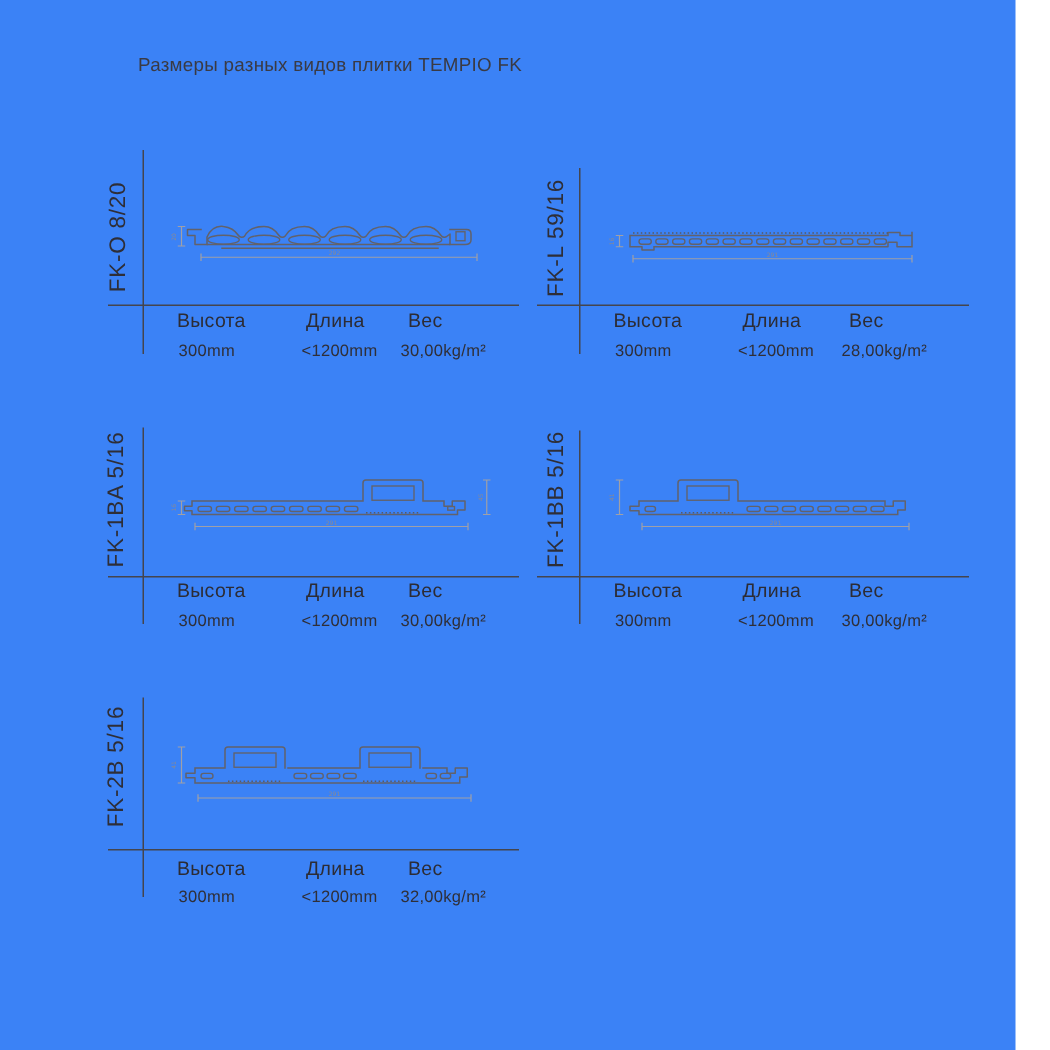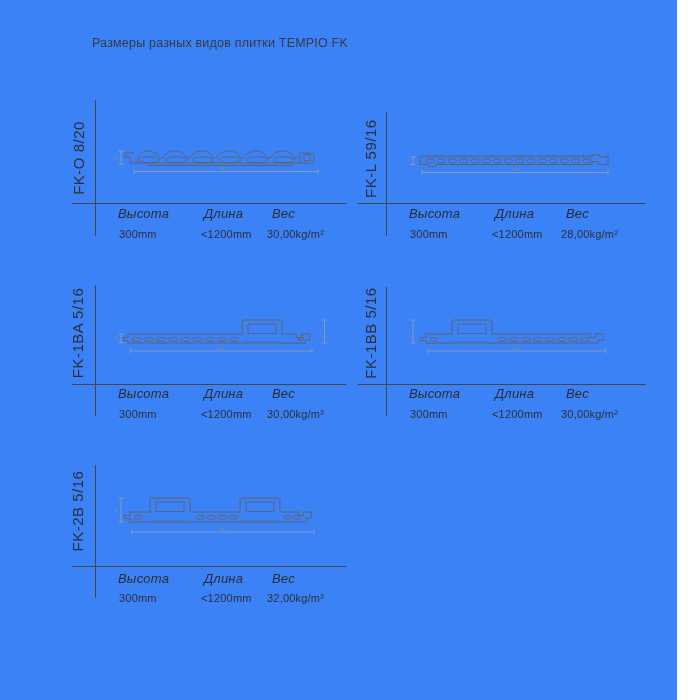--- a/index.html
+++ b/index.html
@@ -4,21 +4,21 @@
 <style>
   html,body{margin:0;padding:0;background:#ffffff;}
   #page{position:relative;width:677px;height:700px;background:#3b82f6;overflow:hidden;
         font-family:"Liberation Sans","DejaVu Sans",sans-serif;color:#30303a;}
   .page-title{position:absolute;font-size:12.5px;letter-spacing:.2px;color:#3a3a43;white-space:nowrap;}
   .vline{position:absolute;width:1px;background:#45454d;}
   .divider{position:absolute;height:1px;background:#45454d;}
   .vlabel{position:absolute;transform:rotate(-90deg);transform-origin:center center;
           font-size:15px;font-weight:500;letter-spacing:.5px;color:#2e2e37;
           text-align:center;white-space:nowrap;line-height:16px;}
-  .th{position:absolute;font-size:13px;color:#2c2c35;letter-spacing:.2px;white-space:nowrap;font-style:italic;}
+  .th{position:absolute;font-size:13px;color:#2c2c35;letter-spacing:.2px;white-space:nowrap;}
   .tv{position:absolute;font-size:11px;color:#2f2f38;letter-spacing:.2px;white-space:nowrap;}
   .drawing{position:absolute;}
   .profile{stroke:#62626b;fill:none;stroke-width:1;stroke-linejoin:round;stroke-linecap:square;}
   .slot{stroke:#62626b;fill:none;stroke-width:.9;}
   .dashtex{stroke:#5a5a63;stroke-width:1.1;stroke-dasharray:1 1.6;fill:none;}
   .dimline{stroke:#a0a0a7;stroke-width:.8;fill:none;}
   .dimtext{fill:#8a8a92;font-size:4px;font-family:"DejaVu Sans",sans-serif;}
 </style>
 </head>
 <body>

